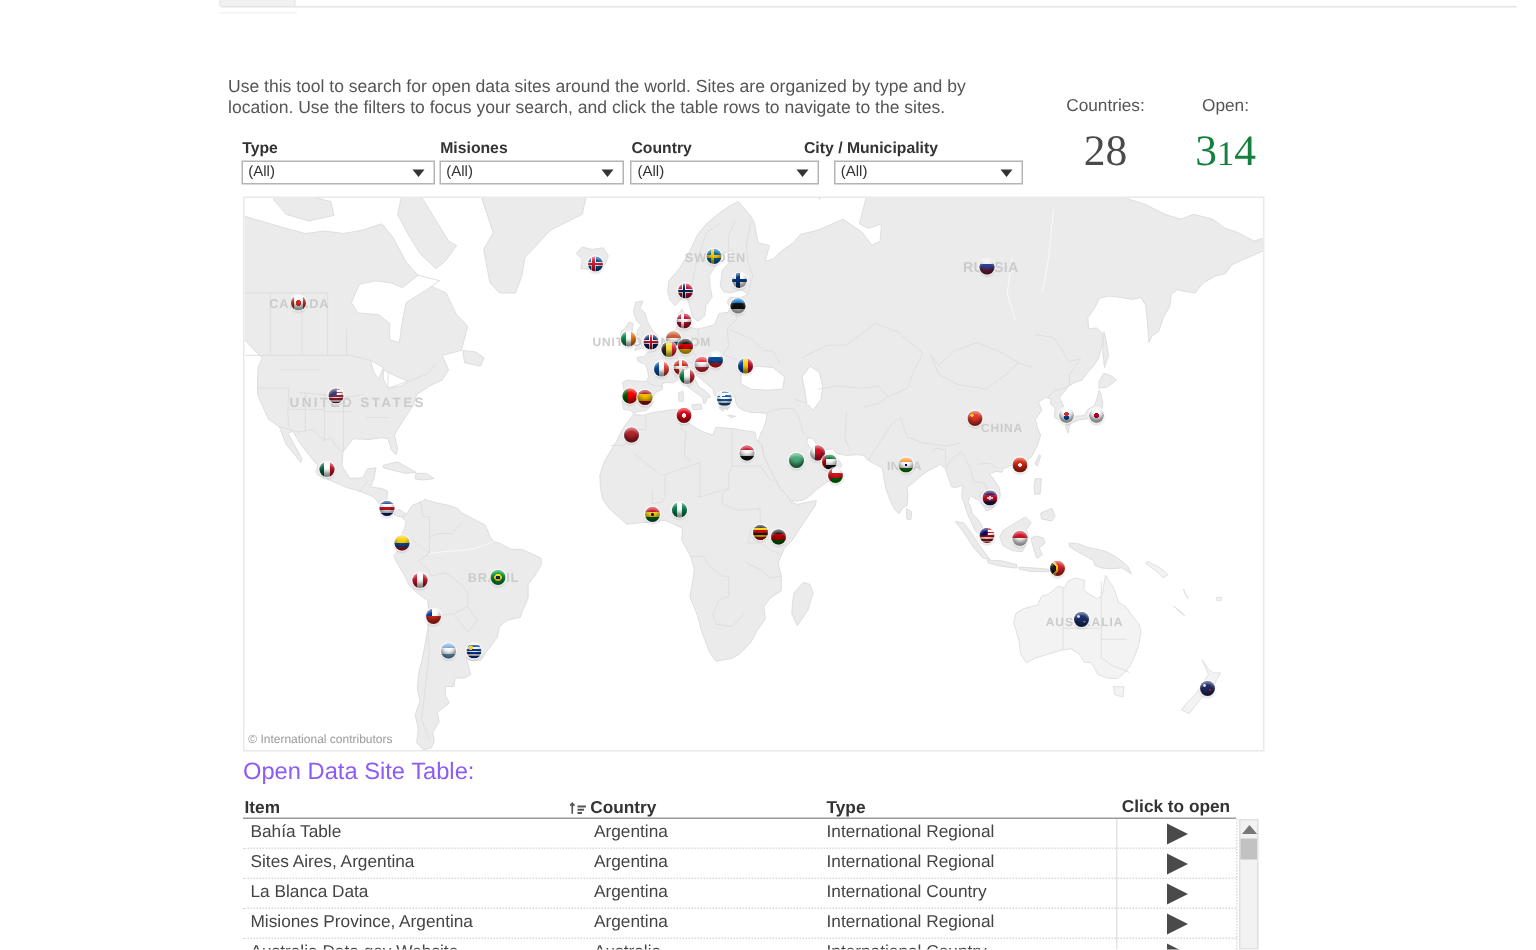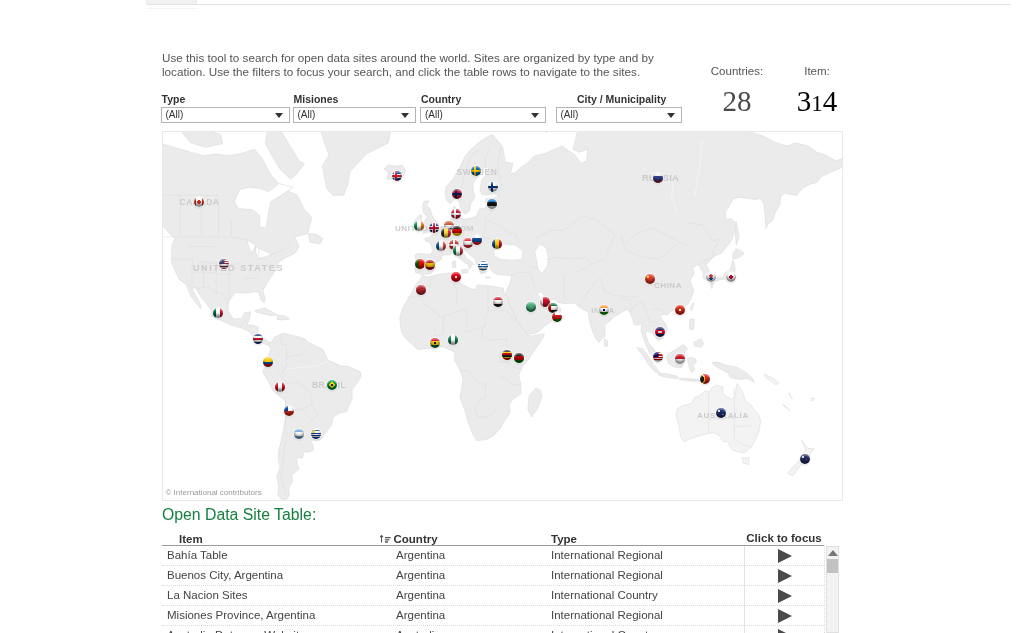--- a/index.html
+++ b/index.html
@@ -8,29 +8,29 @@
 .dd{position:absolute;height:16px;border:1px solid #b4b4b4;background:#fff;font-size:10px;color:#333;line-height:14px;padding-left:4px}
 .dd:after{content:"";position:absolute;right:6px;top:5px;border-left:4px solid transparent;border-right:4px solid transparent;border-top:5px solid #333}
 .row{position:absolute;left:162px;width:662px;height:19.9px;border-bottom:1px dotted #d9d9d9;font-size:11.5px;color:#444}
 .row span{position:absolute;top:3px;white-space:nowrap}
 .c1{left:5px}.c2{left:234px}.c3{left:389px}
 .play{left:616.2px;top:3.4px;width:0;height:0;border-left:14px solid #4a4a4a;border-top:7px solid transparent;border-bottom:7px solid transparent}
 </style></head><body>
 <div class="abs" style="left:146px;top:0;width:51px;height:4px;background:#f1f1f1;border-left:1px solid #e9e9e9;border-right:1px solid #e9e9e9"></div>
 <div class="abs" style="left:146px;top:7.5px;width:52px;height:1px;background:#f3f3f3"></div>
 <div class="abs" style="left:147px;top:4px;width:864px;height:1px;background:#e4e4e4"></div>
-<div class="abs" style="left:162px;top:51px;width:530px;font-size:11.7px;line-height:14.2px;color:#555">Use this tool to search for open data sites around the world. Sites are organized by type and by<br>location. Use the filters to focus your search, and click the table rows to navigate to the sites.</div>
+<div class="abs" style="left:152px;top:51px;width:530px;font-size:11.7px;line-height:14.2px;color:#555">Use this tool to search for open data sites around the world. Sites are organized by type and by<br>location. Use the filters to focus your search, and click the table rows to navigate to the sites.</div>
 <div class="abs" style="left:687px;top:65px;width:100px;text-align:center;font-size:11.5px;color:#555">Countries:</div>
-<div class="abs" style="left:767px;top:65px;width:100px;text-align:center;font-size:11.5px;color:#555">Item:</div>
+<div class="abs" style="left:767px;top:65px;width:100px;text-align:center;font-size:11.5px;color:#555">Open:</div>
 <div class="abs" style="left:687px;top:85px;width:100px;text-align:center;font-size:29px;color:#4a4a4a;font-family:'Liberation Serif',serif">28</div>
-<div class="abs" style="left:767px;top:85px;width:100px;text-align:center;font-size:29px;color:#000000;font-family:'Liberation Serif',serif">3<span style="font-size:23px">1</span>4</div>
+<div class="abs" style="left:767px;top:85px;width:100px;text-align:center;font-size:29px;color:#15803d;font-family:'Liberation Serif',serif">3<span style="font-size:23px">1</span>4</div>
 <div class="lbl" style="left:161.5px;top:93px">Type</div>
 <div class="lbl" style="left:293.5px;top:93px">Misiones</div>
 <div class="lbl" style="left:421px;top:93px">Country</div>
-<div class="lbl" style="left:577px;top:93px">City / Municipality</div>
+<div class="lbl" style="left:536px;top:93px">City / Municipality</div>
 <div class="dd" style="left:160.5px;top:107px;width:129px">(All)</div>
 <div class="dd" style="left:292.5px;top:107px;width:123.5px">(All)</div>
 <div class="dd" style="left:420px;top:107px;width:126px">(All)</div>
 <div class="dd" style="left:555.5px;top:107px;width:126.5px">(All)</div>
 <div class="abs" style="left:161.5px;top:131px;width:681px;height:369.5px;overflow:hidden;border:1px solid #e9e9e9">
 <svg width="680" height="368.5" viewBox="0 0 680 368.5" style="position:absolute;left:0;top:0">
 <g fill="#ebebeb" stroke="#dadada" stroke-width="0.6" stroke-linejoin="round">
 <path d="M0.2 12.2 L13.0 16.0 L25.7 19.6 L40.6 23.7 L53.3 22.0 L66.0 23.7 L78.8 21.4 L91.5 17.2 L98.9 26.0 L107.4 42.1 L115.9 51.9 L124.4 58.8 L134.4 63.3 L141.4 77.8 L148.8 85.5 L144.6 101.6 L131.8 104.9 L136.1 114.6 L131.8 121.4 L123.3 125.3 L114.8 131.1 L112.7 138.2 L110.6 140.9 L102.1 154.2 L100.0 158.0 L102.1 167.2 L101.0 171.1 L97.9 167.9 L95.7 160.5 L91.5 159.8 L83.0 161.0 L72.4 160.5 L65.6 169.2 L65.0 178.7 L70.3 186.9 L78.8 186.6 L81.9 180.6 L87.7 179.9 L86.2 187.3 L84.1 192.6 L91.5 193.7 L95.3 195.3 L94.7 203.8 L100.0 209.3 L103.2 207.6 L108.1 210.9 L105.3 212.6 L102.1 212.2 L98.9 210.4 L91.5 206.0 L86.2 199.3 L76.6 195.3 L68.1 193.0 L49.0 184.6 L47.6 182.2 L49.0 178.7 L42.7 170.9 L38.4 165.5 L32.1 155.5 L28.9 156.7 L33.1 164.3 L38.4 174.0 L37.4 176.4 L34.2 172.1 L27.8 164.3 L23.2 152.4 L16.2 147.7 L13.0 140.9 L8.7 131.1 L8.7 120.8 L9.1 113.1 L11.9 106.6 L6.6 101.6 L0.2 94.6 L-6.1 83.6 L-14.6 71.8 L-21.0 63.3 L-25.2 58.8 L-46.5 58.8 L-46.5 23.1 L-25.2 16.0 L-10.4 18.4 L0.2 12.2 Z"></path>
 <path d="M106.4 -9.7 L119.1 1.0 L136.1 28.8 L141.4 31.6 L133.9 42.1 L127.6 47.1 L117.0 37.0 L108.5 23.1 L102.1 10.9 L106.4 -9.7 Z"></path>
 <path d="M23.6 -8.2 L38.4 -2.5 L57.5 2.4 L59.7 11.6 L42.7 15.3 L27.8 10.9 L19.3 1.0 L23.6 -8.2 Z"></path>
@@ -221,44 +221,44 @@
 <div class="f" style="left:706.4px;top:272.1px;background:radial-gradient(circle at 50% 40%,#cd2e3a 0 20%,rgba(0,0,0,0) 21%),radial-gradient(circle at 50% 62%,#0047a0 0 20%,rgba(0,0,0,0) 21%),linear-gradient(45deg,#444 0 12%,rgba(0,0,0,0) 12% 88%,#444 88%),#fff"></div>
 <div class="f" style="left:726.3px;top:272.1px;background:radial-gradient(circle,#bc002d 0 24%,rgba(0,0,0,0) 25%),#fff"></div>
 <div class="f" style="left:598.8px;top:304.5px;background:radial-gradient(circle,#000080 0 10%,rgba(0,0,0,0) 11%),linear-gradient(180deg,#ff9933 0 33%,#fff 33% 67%,#138808 67%)"></div>
 <div class="f" style="left:675.4px;top:304.8px;background:radial-gradient(circle,#fff 0 16%,rgba(0,0,0,0) 17%),#de2910"></div>
 <div class="f" style="left:655.3px;top:327.4px;background:radial-gradient(ellipse 30% 18% at 50% 50%,#ddd 0 60%,rgba(0,0,0,0) 61%),linear-gradient(180deg,#1e1c5e 0 30%,#e00025 30% 70%,#1e1c5e 70%)"></div>
 <div class="f" style="left:653.3px;top:352.2px;background:linear-gradient(#010066,#010066) 0 0/55% 50% no-repeat,repeating-linear-gradient(180deg,#cc0001 0 1.2px,#fff 1.2px 2.4px)"></div>
 <div class="f" style="left:675.4px;top:354.4px;background:linear-gradient(180deg,#ce1126 0 50%,#fff 50%)"></div>
 <div class="f" style="left:699.7px;top:373.8px;background:radial-gradient(circle at 0% 50%,#1a1a1a 0 35%,rgba(0,0,0,0) 36%),radial-gradient(circle at 0% 50%,#ffc726 0 48%,rgba(0,0,0,0) 49%),#dc241f"></div>
 <div class="f" style="left:716.4px;top:408.4px;background:radial-gradient(circle at 30% 30%,rgba(255,255,255,.85) 0 9%,rgba(0,0,0,0) 10%),radial-gradient(circle at 70% 65%,rgba(255,255,255,.5) 0 7%,rgba(0,0,0,0) 8%),#1b2f6e"></div>
 <div class="f" style="left:799.9px;top:453.6px;background:radial-gradient(circle at 30% 30%,rgba(255,255,255,.85) 0 9%,rgba(0,0,0,0) 10%),radial-gradient(circle at 68% 60%,rgba(200,30,40,.9) 0 8%,rgba(0,0,0,0) 9%),#232c64"></div>
-<div class="abs" style="left:162px;top:506px;font-size:15.8px;color:#15803d">Open Data Site Table:</div>
-<div class="abs" style="left:179px;top:533px;font-size:11.5px;font-weight:bold;color:#333">Item</div>
+<div class="abs" style="left:162px;top:506px;font-size:15.8px;color:#8b5cf6">Open Data Site Table:</div>
+<div class="abs" style="left:163px;top:533px;font-size:11.5px;font-weight:bold;color:#333">Item</div>
 <div class="abs" style="left:393.5px;top:533px;font-size:11.5px;font-weight:bold;color:#333">Country</div>
 <div class="abs" style="left:551px;top:533px;font-size:11.5px;font-weight:bold;color:#333">Type</div>
-<div class="abs" style="left:744px;top:532px;width:80px;text-align:center;font-size:11.5px;font-weight:bold;color:#333">Click to focus</div>
+<div class="abs" style="left:744px;top:532px;width:80px;text-align:center;font-size:11.5px;font-weight:bold;color:#333">Click to open</div>
 <svg class="abs" style="left:380px;top:534px" width="11" height="10">
     <path d="M1.5 8.5 L1.5 2 M0 3.2 L1.5 1.5 L3 3.2" fill="none" stroke="#555" stroke-width="1.1"></path>
     <path d="M5 8h3M5 5.8h4.4M5 3.6h5.6" stroke="#555" stroke-width="1.3"></path>
   </svg>
 <div class="abs" style="left:162px;top:545px;width:662px;height:1px;background:#9a9a9a"></div>
 <div class="row" style="top:546.0px">
 <span class="c1">Bahía Table</span>
     <span class="c2">Argentina</span>
     <span class="c3">International Regional</span>
 <span class="play"></span>
   </div>
 <div class="row" style="top:565.9px">
-<span class="c1">Buenos City, Argentina</span>
+<span class="c1">Sites Aires, Argentina</span>
     <span class="c2">Argentina</span>
     <span class="c3">International Regional</span>
 <span class="play"></span>
   </div>
 <div class="row" style="top:585.8px">
-<span class="c1">La Nacion Sites</span>
+<span class="c1">La Blanca Data</span>
     <span class="c2">Argentina</span>
     <span class="c3">International Country</span>
 <span class="play"></span>
   </div>
 <div class="row" style="top:605.7px">
 <span class="c1">Misiones Province, Argentina</span>
     <span class="c2">Argentina</span>
     <span class="c3">International Regional</span>
 <span class="play"></span>
   </div>

